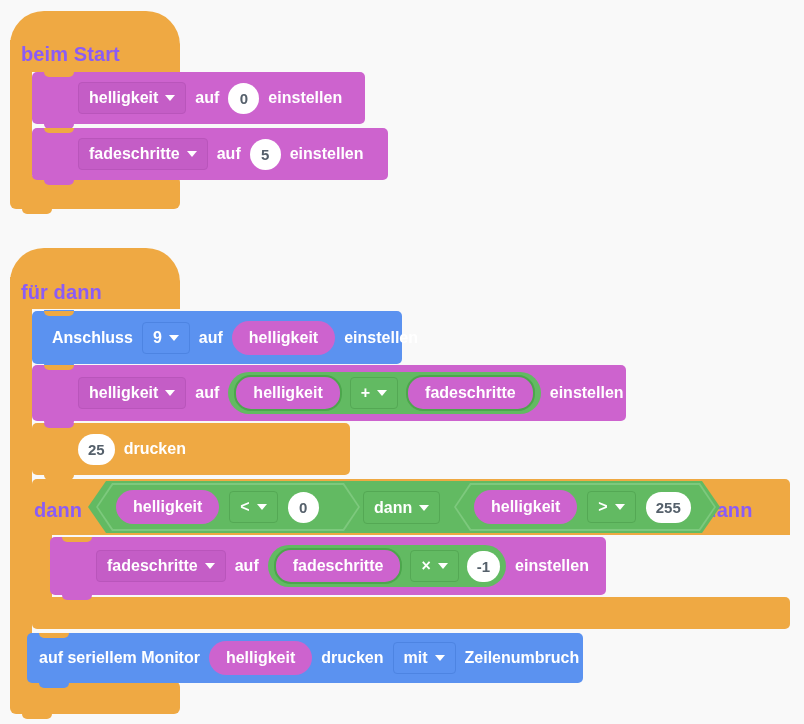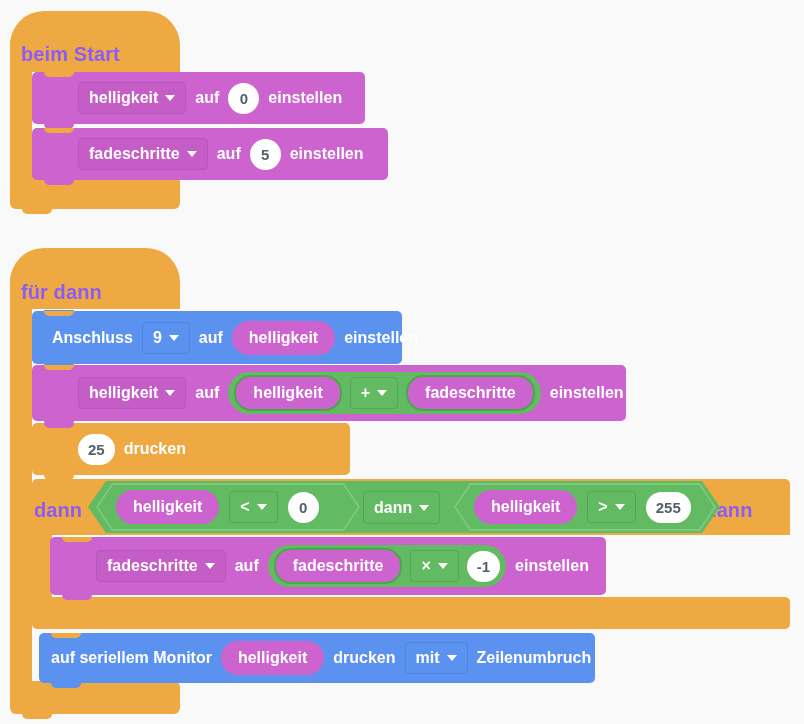--- a/index.html
+++ b/index.html
@@ -240,21 +240,21 @@
             <span>×</span>
             <span class="caret"></span>
           </span>
           <span class="num">-1</span>
         </span>
 
         <span class="txt">einstellen</span>
       </div>
     </div>
 
-    <div class="blk stack blue inC" style="left:39px;top:633px;width:556px;height:50px;padding-left:12px;">
+    <div class="blk stack blue inC" style="left:27px;top:633px;width:556px;height:50px;padding-left:12px;">
       <span class="dent"></span>
       <span class="bump"></span>
       <span class="txt">auf seriellem Monitor</span>
       <span class="var">helligkeit</span>
       <span class="txt">drucken</span>
       <span class="dd on-blue">
         <span>mit</span>
         <span class="caret"></span>
       </span>
       <span class="txt">Zeilenumbruch</span>

